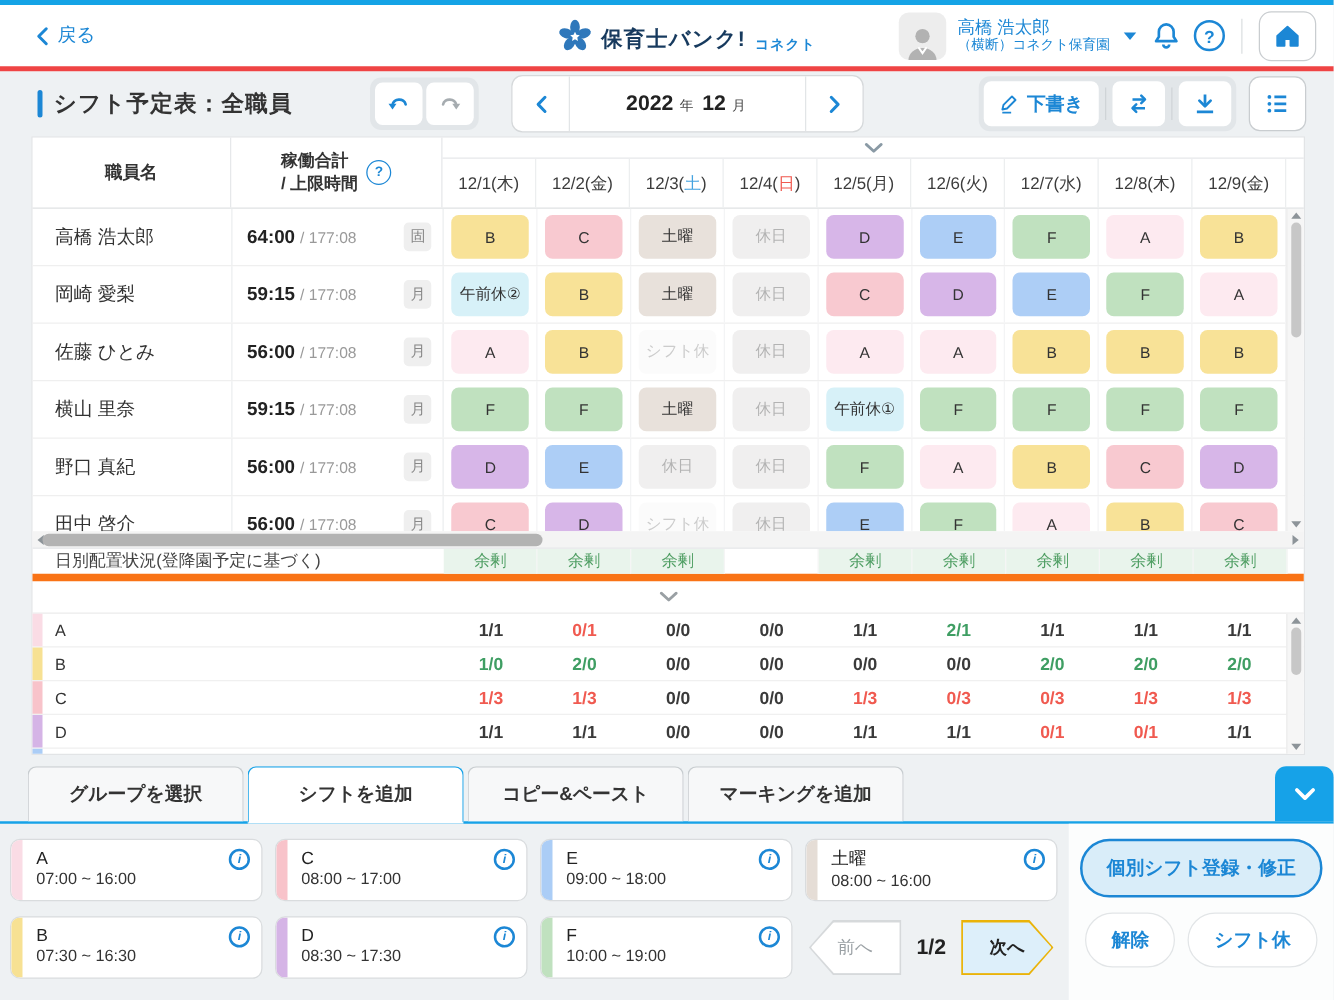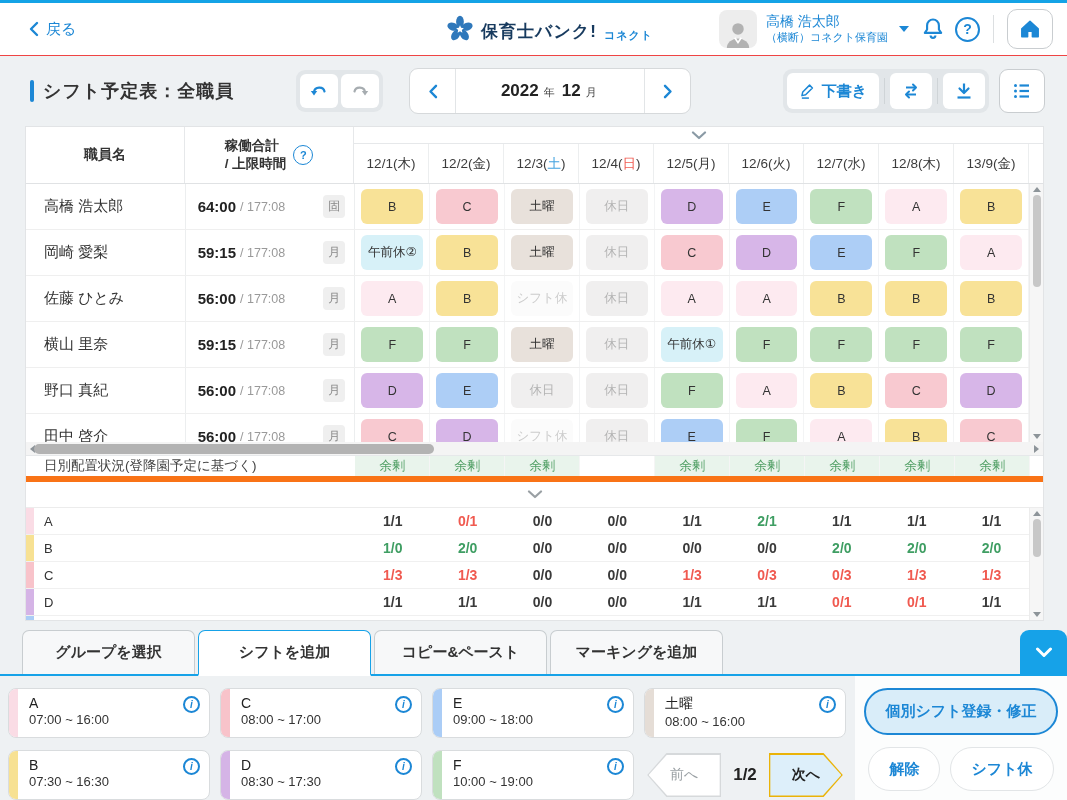--- a/index.html
+++ b/index.html
@@ -2,39 +2,39 @@
 <html><head>
 <meta charset="utf-8">
 <style>
   * { box-sizing: border-box; margin: 0; padding: 0; }
   html,body { width:1067px; height:800px; }
   body { font-family:"Liberation Sans","DejaVu Sans",sans-serif; background:#eef1f3; overflow:hidden; }
   .app { position:relative; width:1067px; height:800px; background:#eef1f3; display:flex; flex-direction:column; }
 
   
   .topstrip { height:4px; background:#14a3e6; }
-  .header { height:53px; background:#fff; border-bottom:1px solid #ef4444; display:flex; align-items:center; position:relative; flex:0 0 auto;padding-left:32px; }
+  .header { height:53px; background:#fff; border-bottom:4px solid #ef4444; display:flex; align-items:center; position:relative; flex:0 0 auto;padding-left:32px; }
   .back { position:absolute; left:28px; display:flex; align-items:center; gap:7px; color:#1c87d5; font-size:15px; cursor:pointer; }
   .logo { margin:0 auto; display:flex; align-items:flex-end; gap:7px; }
   .logo svg { align-self:center; }
   .logo-title { font-size:17px; font-weight:bold; color:#173a5e; letter-spacing:1px; }
   .logo-sub { font-size:11px; font-weight:bold; color:#1c87d5; letter-spacing:1px; }
   .user-area { position:absolute; right:14px; display:flex; align-items:center; gap:9px; }
   .avatar { width:38px; height:38px; border-radius:8px; background:#ededed; display:flex; align-items:flex-end; justify-content:center; overflow:hidden; }
   .user-text { line-height:1.25; }
   .user-name { font-size:14px; color:#1c87d5; }
   .user-org { font-size:11px; color:#1c87d5; }
   .caret-down { width:0; height:0; border-left:5px solid transparent; border-right:5px solid transparent; border-top:6px solid #1c87d5; margin:0 2px; }
   .circle-icon { width:25px; height:25px; border-radius:50%; border:2px solid #1c87d5; color:#1c87d5; font-weight:bold; font-size:14px; display:flex; align-items:center; justify-content:center; }
   .circle-icon.help::after { content:"?"; }
   .hdr-divider { width:1px; height:28px; background:#dcdfe1; margin:0 4px; }
   .home-btn { width:46px; height:40px; border:1px solid #c9cdd0; border-radius:10px; background:#fff; display:flex; align-items:center; justify-content:center; }
 
   
-  .toolbar { height:70px; flex:0 0 auto; display:flex; align-items:center; padding:0 22px 0 30px; }
+  .toolbar { height:52px; flex:0 0 auto; display:flex; align-items:center; padding:0 22px 0 30px; }
   .page-title-wrap { display:flex; align-items:center; gap:9px; }
   .title-bar { width:4px; height:22px; background:#1c87d5; border-radius:2px; }
   .page-title { font-size:18px; font-weight:bold; color:#333; letter-spacing:1px; }
   .undo-group { margin-left:62px; background:#e2e6e9; border-radius:9px; padding:4px; display:flex; gap:3px; }
   .undo-group .icon-btn { width:38px; height:34px; background:#fff; border-radius:6px; display:flex; align-items:center; justify-content:center; }
   .date-nav { margin-left:26px; width:282px; height:46px; background:#fff; border:1px solid #d6d9db; border-radius:9px; display:flex; align-items:stretch; overflow:hidden; }
   .date-nav .nav-btn { width:46px; display:flex; align-items:center; justify-content:center; }
   .date-nav .nav-btn.prev { border-right:1px solid #e2e5e7; }
   .date-nav .nav-btn.next { border-left:1px solid #e2e5e7; }
   .date-nav .ym { flex:1; display:flex; align-items:center; justify-content:center; gap:4px; }
@@ -306,21 +306,21 @@
               <span>12/7(</span>
               <span style="color: rgb(60, 60, 60);">水</span>
               <span>)</span>
             </div>
             <div class="date-cell">
               <span>12/8(</span>
               <span style="color: rgb(60, 60, 60);">木</span>
               <span>)</span>
             </div>
             <div class="date-cell">
-              <span>13/9(</span>
+              <span>12/9(</span>
               <span style="color: rgb(60, 60, 60);">金</span>
               <span>)</span>
             </div>
             <div class="gutter"></div>
           </div>
       </div>
     </div>
     <div class="rows-clip">
       <div id="staff-rows">
           <div class="trow">

